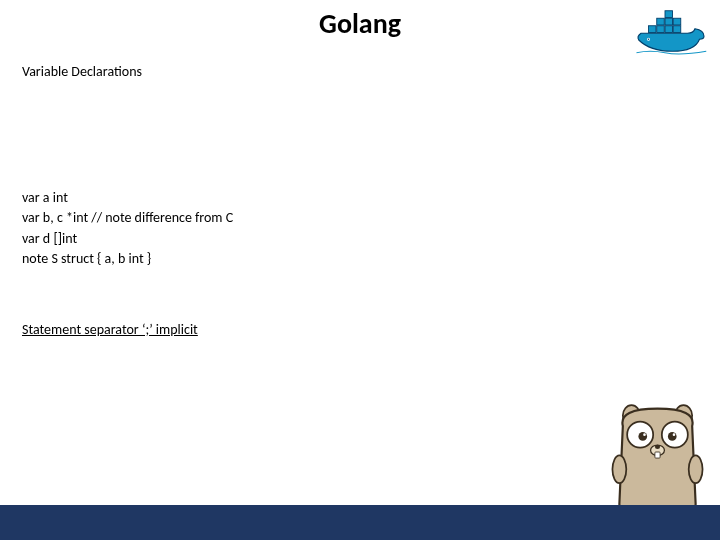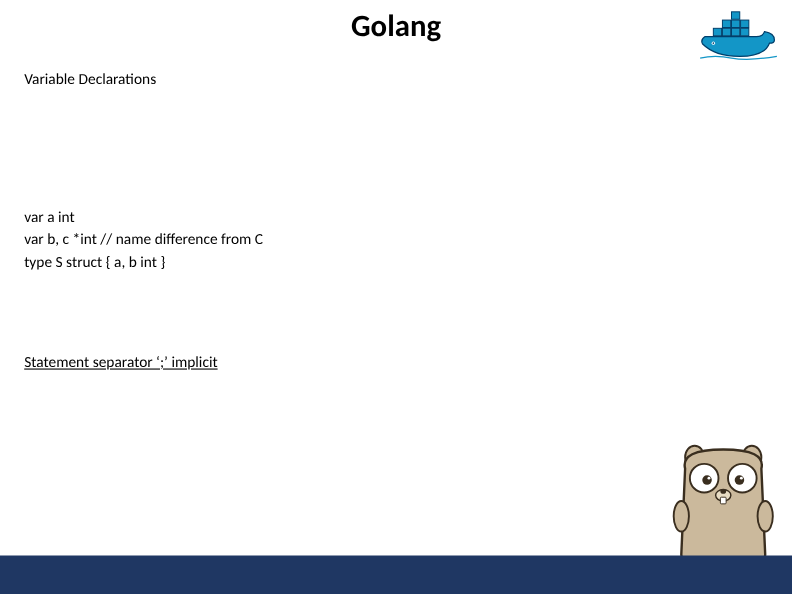--- a/index.html
+++ b/index.html
@@ -61,22 +61,23 @@
 <body>
 
 <div class="title">Golang</div>
 
 <div class="section sec1">
   <div>Variable Declarations</div>
 </div>
 
 <div class="section sec2">
   <div>var a int</div>
-  <div>var b, c *int // name difference from C</div>
-  <div>type S struct { a, b int }</div>
+  <div>var b, c *int // note difference from C</div>
+  <div>var d []int</div>
+  <div>note S struct { a, b int }</div>
 </div>
 
 <div class="section sec3">
   <div>Statement separator ‘;’ implicit</div>
 </div>
 
 <svg class="docker" viewBox="0 0 100 70">
 
   <path d="M5 45 Q2 40 8 36 L70 36 Q78 36 80 30 Q92 32 92 40 Q92 44 86 44 Q80 60 50 60 Q20 60 5 45 Z" fill="#1396c7" stroke="#003f6b" stroke-width="1.5"></path>
 

